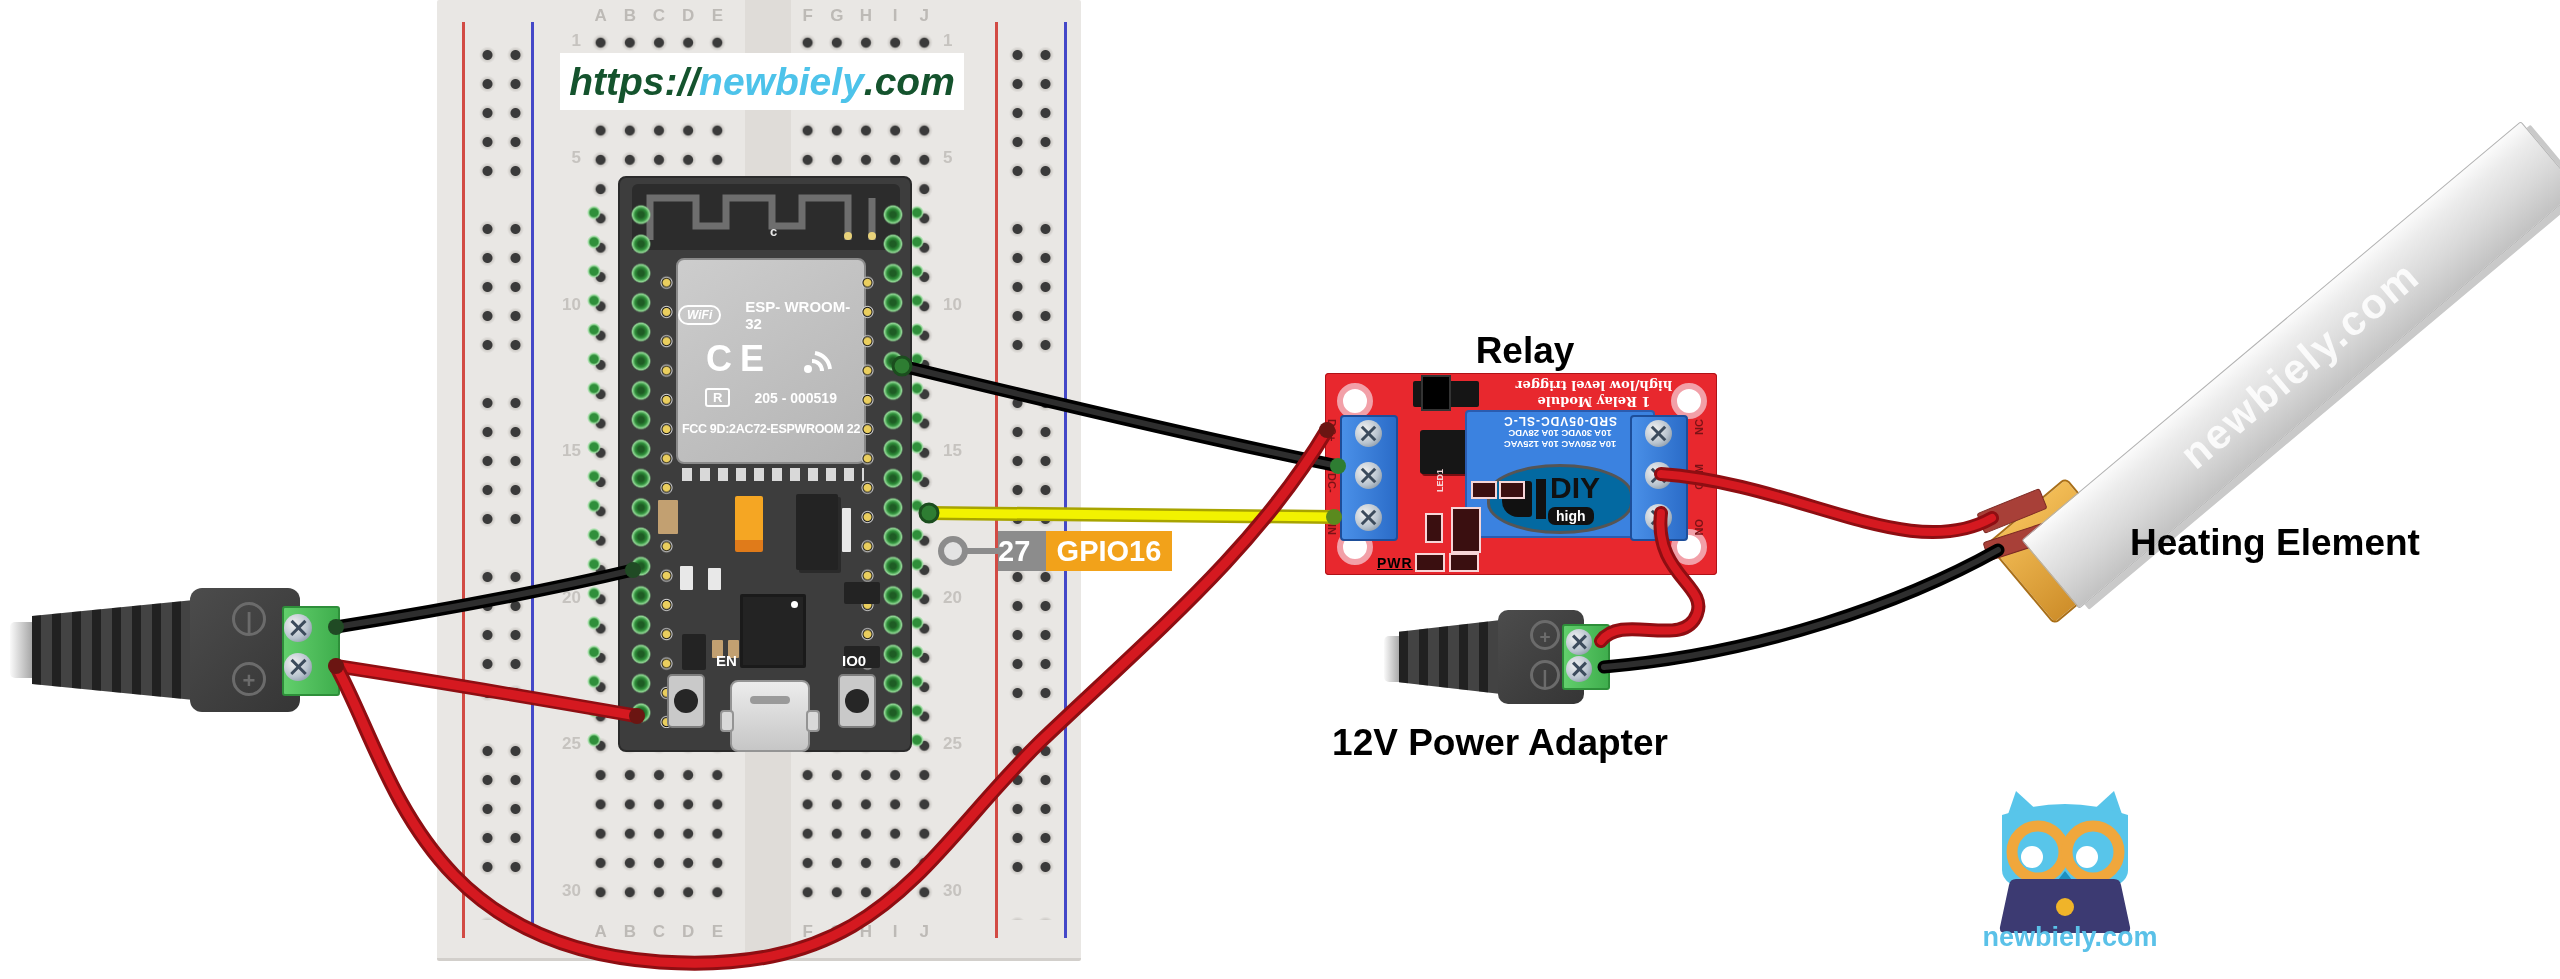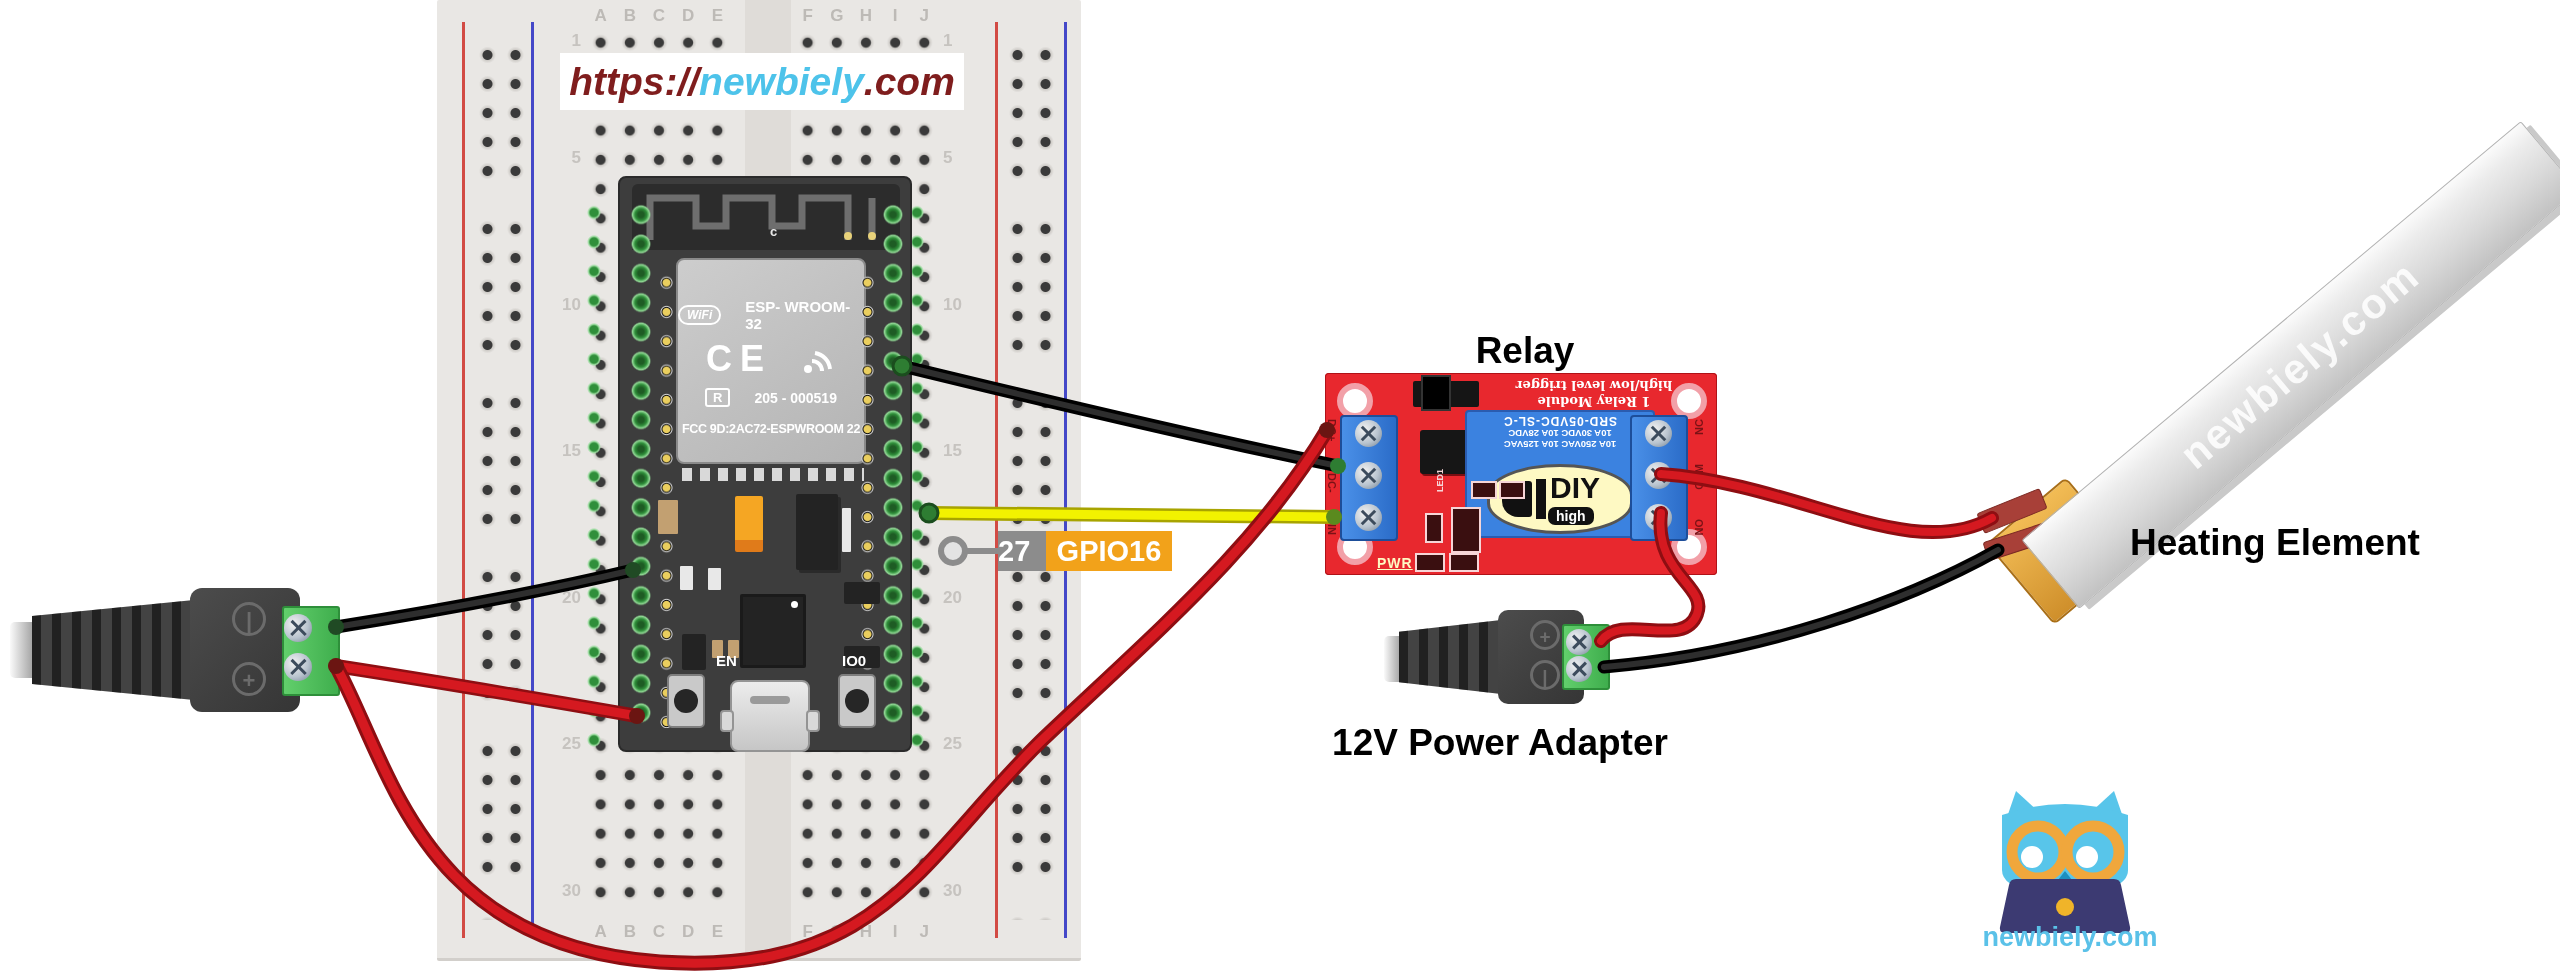--- a/index.html
+++ b/index.html
@@ -81,32 +81,32 @@
           margin-left:-1.5px;background:#3c4b5c;}
   .screw:before{transform:rotate(45deg);} .screw:after{transform:rotate(-45deg);}
   .term-labels{position:absolute;display:flex;flex-direction:column;justify-content:space-between;}
   .term-labels span{writing-mode:vertical-rl;color:#7a1216;font-size:11px;font-weight:bold;text-align:center;}
   .term-labels.flip span{transform:rotate(180deg);}
   #relay-cube{left:140px;top:37px;width:190px;height:128px;background:#3b82e0;border:2px solid #2a5cb0;
               border-radius:4px;box-sizing:border-box;}
   #cube-text{left:4px;top:2px;width:178px;transform:rotate(180deg);color:#ffffff;text-align:center;}
   #cube-text .l1{font-size:12px;font-weight:bold;letter-spacing:1px;}
   #cube-text .l2{font-size:9.5px;font-weight:bold;}
-  #diy-oval{left:20px;top:52px;width:146px;height:70px;background:#fef9c3;border:3px solid #555;
+  #diy-oval{left:20px;top:52px;width:146px;height:70px;background:#0369a1;border:3px solid #555;
             border-radius:50%/44%;box-sizing:border-box;}
   #diy-mark{left:12px;top:14px;width:30px;height:36px;background:#111;
             border-radius:16px 3px 3px 16px;}
   #diy-mark2{left:46px;top:12px;width:10px;height:40px;background:#111;}
   #diy-text{left:60px;top:4px;font-size:30px;font-weight:900;color:#111;font-style:normal;letter-spacing:0;}
   #ables-badge{left:58px;top:40px;background:#111;color:#fff;font-size:14px;font-weight:bold;
                padding:1px 8px;border-radius:7px;}
   .mini-outline{position:absolute;border:2px solid #f6d5d7;background:#3a0f10;}
   #led1-label{left:110px;top:96px;writing-mode:vertical-rl;transform:rotate(180deg);
               color:#f6d5d7;font-size:9px;font-weight:bold;}
-  #pwr-label{left:52px;top:182px;color:#fef9c3;font-size:14px;font-weight:bold;letter-spacing:1px;text-decoration:underline;}
+  #pwr-label{left:52px;top:182px;color:#000000;font-size:14px;font-weight:bold;letter-spacing:1px;text-decoration:underline;}
   #jumper-base{left:88px;top:8px;width:66px;height:26px;background:#151515;border-radius:2px;}
   #jumper-cap{left:96px;top:2px;width:26px;height:32px;background:#000;border:2px solid #333;}
   #opto{left:95px;top:57px;width:58px;height:44px;background:#161616;border-radius:3px;box-shadow:2px 2px 0 #7a0e12;}
 
   
   .jack-tip{background:linear-gradient(90deg,#fafafa,#9f9f9f);border-radius:5px 0 0 5px;}
   .jack-barrel{background:#353535;}
   .ridges{position:absolute;left:0;top:0;width:100%;height:100%;
     background:repeating-linear-gradient(90deg,rgba(0,0,0,.38) 0 9px,rgba(255,255,255,.07) 9px 20px);}
   .jack-body{background:linear-gradient(135deg,#4c4c4c,#353535);border-radius:12px;}
@@ -122,21 +122,21 @@
     background:linear-gradient(180deg,#fbfbfb 0%,#ececec 22%,#d9d9d9 60%,#c2c2c2 100%);
     border:1px solid #b3b3b3;border-radius:3px;box-shadow:6px 8px 0 -1px #c9c9c9;}
   #heater-watermark{position:absolute;left:0;top:0;width:100%;height:100%;display:flex;align-items:center;
     justify-content:center;color:rgba(255,255,255,0.85);font-size:42px;font-weight:bold;letter-spacing:2px;}
 
   
   .lbl-teal{color:#000000;font-weight:bold;font-size:37px;}
   #lbl-5v{color:#1d3c6e;font-size:36px;font-weight:400;letter-spacing:1px;}
   #header-badge{left:560px;top:53px;width:404px;height:57px;background:#ffffff;display:flex;
                 align-items:center;justify-content:center;font-size:39px;font-weight:bold;font-style:italic;}
-  #header-badge .navy{color:#7f1d1d;} #header-badge .brand{color:#4dc3ea;}
+  #header-badge .navy{color:#14532d;} #header-badge .brand{color:#4dc3ea;}
   #pin27-badge{left:998px;top:531px;width:48px;height:40px;background:#8c8c8c;color:#fff;
                font-size:29px;font-weight:bold;text-align:left;line-height:40px;}
   #gpio16-badge{left:1046px;top:531px;width:126px;height:40px;background:#f2a21a;color:#fff;
                 font-size:29px;font-weight:bold;text-align:center;line-height:40px;}
   #logo-text{left:1962px;top:922px;width:216px;text-align:center;color:#5ac1e8;font-size:27px;font-weight:bold;}
   .z5{z-index:5;}.z8{z-index:8;}.z10{z-index:10;}.z40{z-index:40;}.z50{z-index:50;}
 </style>
 </head>
 <body>
 

